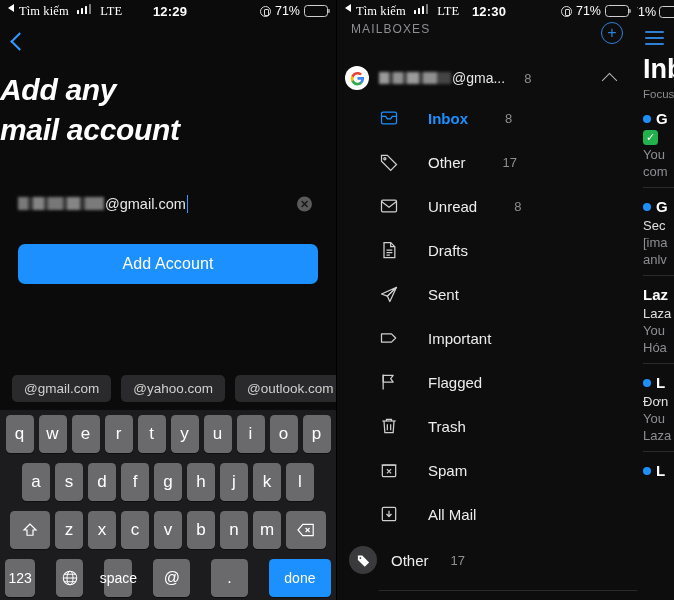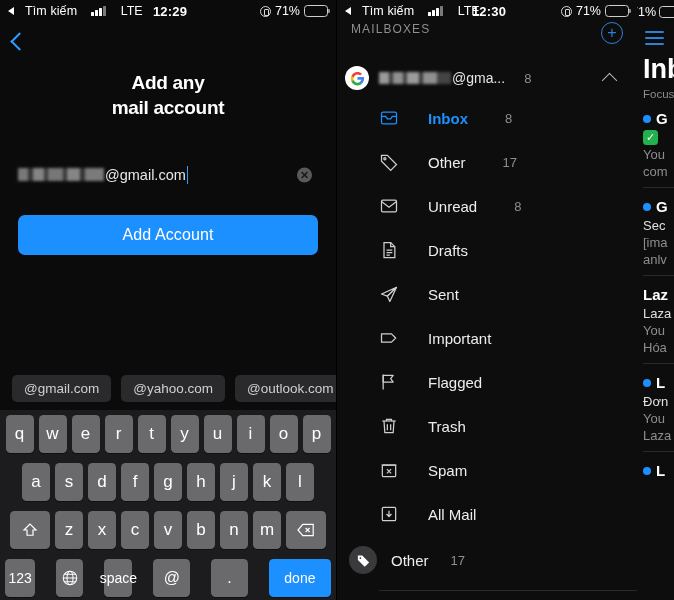--- a/index.html
+++ b/index.html
@@ -10,21 +10,21 @@
     overflow: hidden;
   }
   .screen { position: relative; width: 674px; height: 600px; display: flex; background:#000; }
 
   
   .statusbar {
     height: 22px; display: flex; align-items: center;
     font-size: 12px; color: #fff; position: relative;
     padding: 0 8px; flex: 0 0 auto;
   }
-  .sb-left { display: flex; align-items: center; gap: 11px; }
+  .sb-left { display: flex; gap: 5px; font-family: Liberation Serif, serif; }
   .sb-back-tri {
     width: 0; height: 0; border-top: 4px solid transparent;
     border-bottom: 4px solid transparent; border-right: 6px solid #fff;
   }
   .sb-carrier { font-size: 12.5px; letter-spacing: .1px; }
   .sb-bars { display: flex; align-items: flex-end; gap: 1.5px; height: 10px; margin: 0 2px 0 3px; }
   .sb-bars i { width: 2.5px; background: #fff; display: block; border-radius: .5px; }
   .sb-bars i:nth-child(1){height:4px}
   .sb-bars i:nth-child(2){height:6px}
   .sb-bars i:nth-child(3){height:8px}
@@ -59,22 +59,22 @@
     width: 337px; height: 600px; background: #0b0b0b;
     display: flex; flex-direction: column; position: relative;
     border-right: 1px solid #000;
   }
   .back-row { height: 38px; display: flex; align-items: center; padding-left: 8px; }
   .chev-back {
     width: 13px; height: 13px; border-left: 2.6px solid #2e9bff;
     border-bottom: 2.6px solid #2e9bff; transform: rotate(45deg); margin-left: 5px;
   }
   .add-title {
-    text-align: center; color: #fff; font-size: 19px; font-weight: bold;
-    line-height: 1.33; margin-top: 10px; letter-spacing: -.3px;
+    color: #fff; font-size: 30px; font-weight: bold;
+    line-height: 1.33; margin-top: 10px; letter-spacing: -.3px; font-style: italic;
   }
   .email-field {
     margin: 36px 18px 0 18px; height: 36px; display: flex; align-items: center;
     position: relative;
   }
   .email-text {
     font-size: 14.5px; color: #e8e8e8; display:flex; align-items:center;
   }
   .email-redacted {
     display: inline-block; width: 86px; height: 13px;

